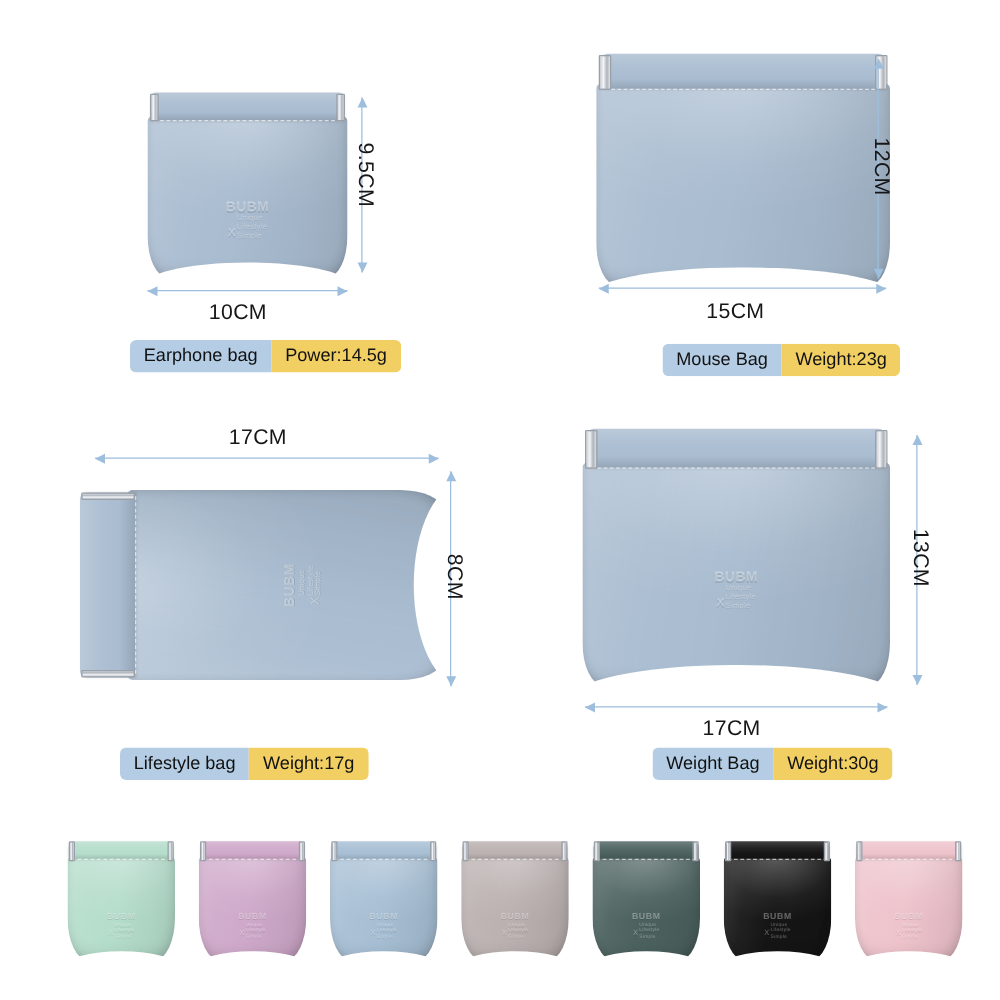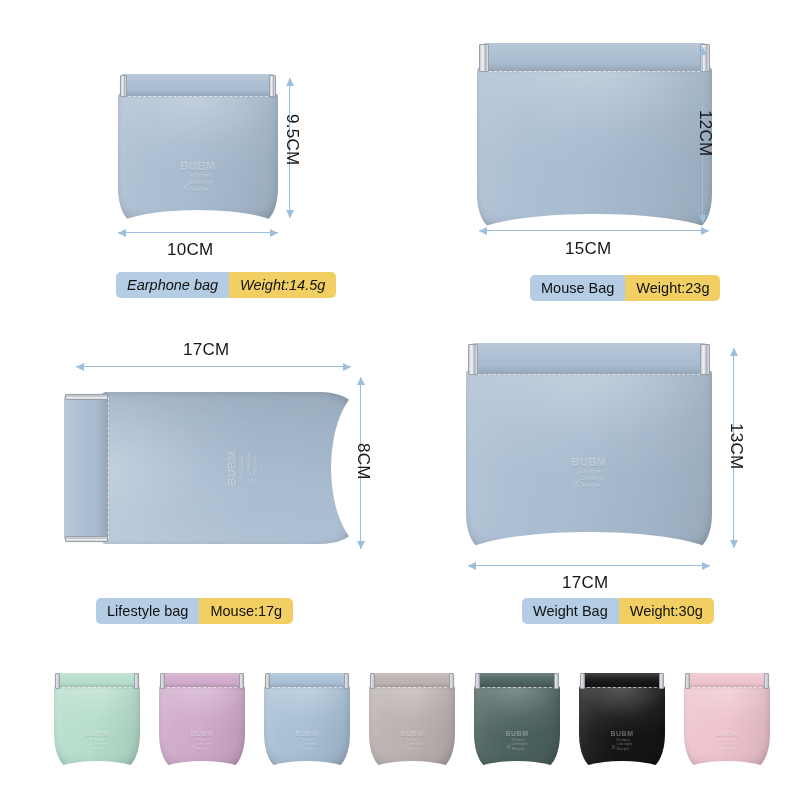--- a/index.html
+++ b/index.html
@@ -221,23 +221,23 @@
       <div>
         <span class="mark">X</span><span class="tagline"><span>Unique</span><br><span>Lifestyle</span><br><span>Simple</span></span>
       </div>
     </div>
   </div>
 </div>
 <div class="dim-v" style="left:289px; top:78px; height:140px;"></div>
 <div class="dim-label vertical" style="left:302px; top:114px;">9.5CM</div>
 <div class="dim-h" style="left:118px; top:232px; width:160px;"></div>
 <div class="dim-label" style="left:167px; top:240px;">10CM</div>
-<div class="badge" style="left:116px; top:272px;font-style:italic;">
+<div class="badge" style="left:104px; top:272px;">
   <span class="name">Earphone bag</span>
-  <span class="weight">Weight:14.5g</span>
+  <span class="weight">Power:14.5g</span>
 </div>
 
 <div class="panel" style="left:477px; top:43px; width:235px; height:185px;">
   <div class="pouch" style="--bag:#a9bcd0;">
     <div class="body"></div>
     <div class="flap"></div>
     <div class="stitch"></div>
     <div class="clip left"></div>
     <div class="clip right"></div>
   </div>
@@ -269,21 +269,21 @@
       </div>
     </div>
   </div>
 </div>
 <div class="dim-h" style="left:76px; top:366px; width:275px;"></div>
 <div class="dim-label" style="left:183px; top:340px;">17CM</div>
 <div class="dim-v" style="left:360px; top:377px; height:172px;"></div>
 <div class="dim-label vertical" style="left:373px; top:443px;">8CM</div>
 <div class="badge" style="left:96px; top:598px;">
   <span class="name">Lifestyle bag</span>
-  <span class="weight">Mouse:17g</span>
+  <span class="weight">Weight:17g</span>
 </div>
 
 <div class="panel" style="left:466px; top:343px; width:246px; height:205px;">
   <div class="pouch" style="--bag:#a9bcd0;">
     <div class="body"></div>
     <div class="flap"></div>
     <div class="stitch"></div>
     <div class="clip left"></div>
     <div class="clip right"></div>
     <div class="emboss" style="left:0; right:0; top:55%; font-size:11px;">

